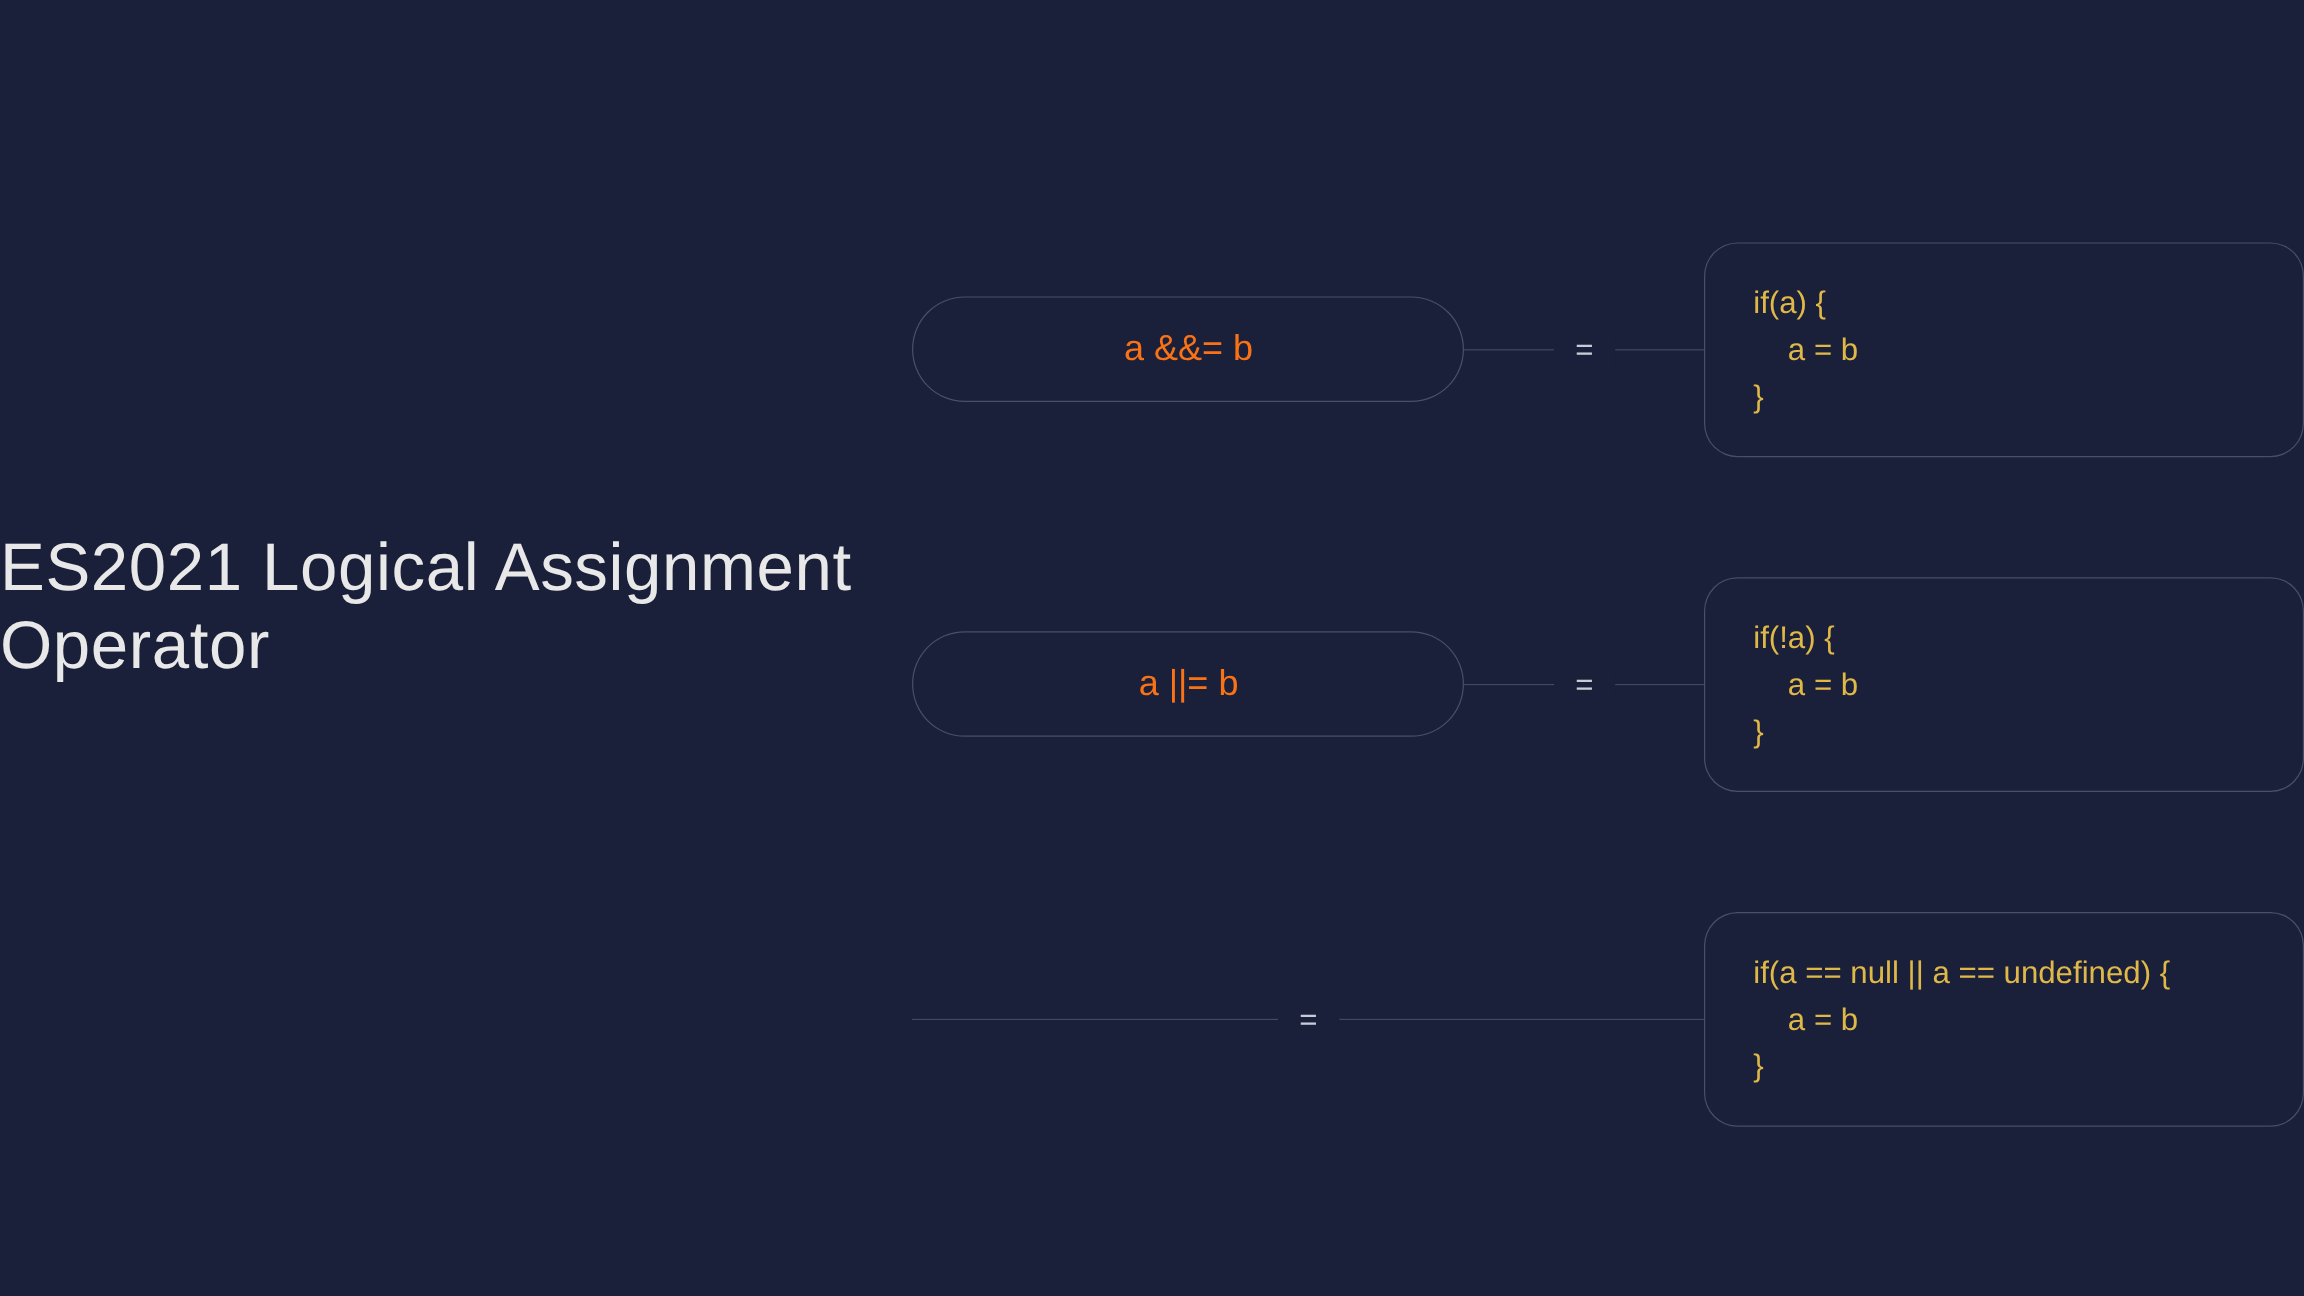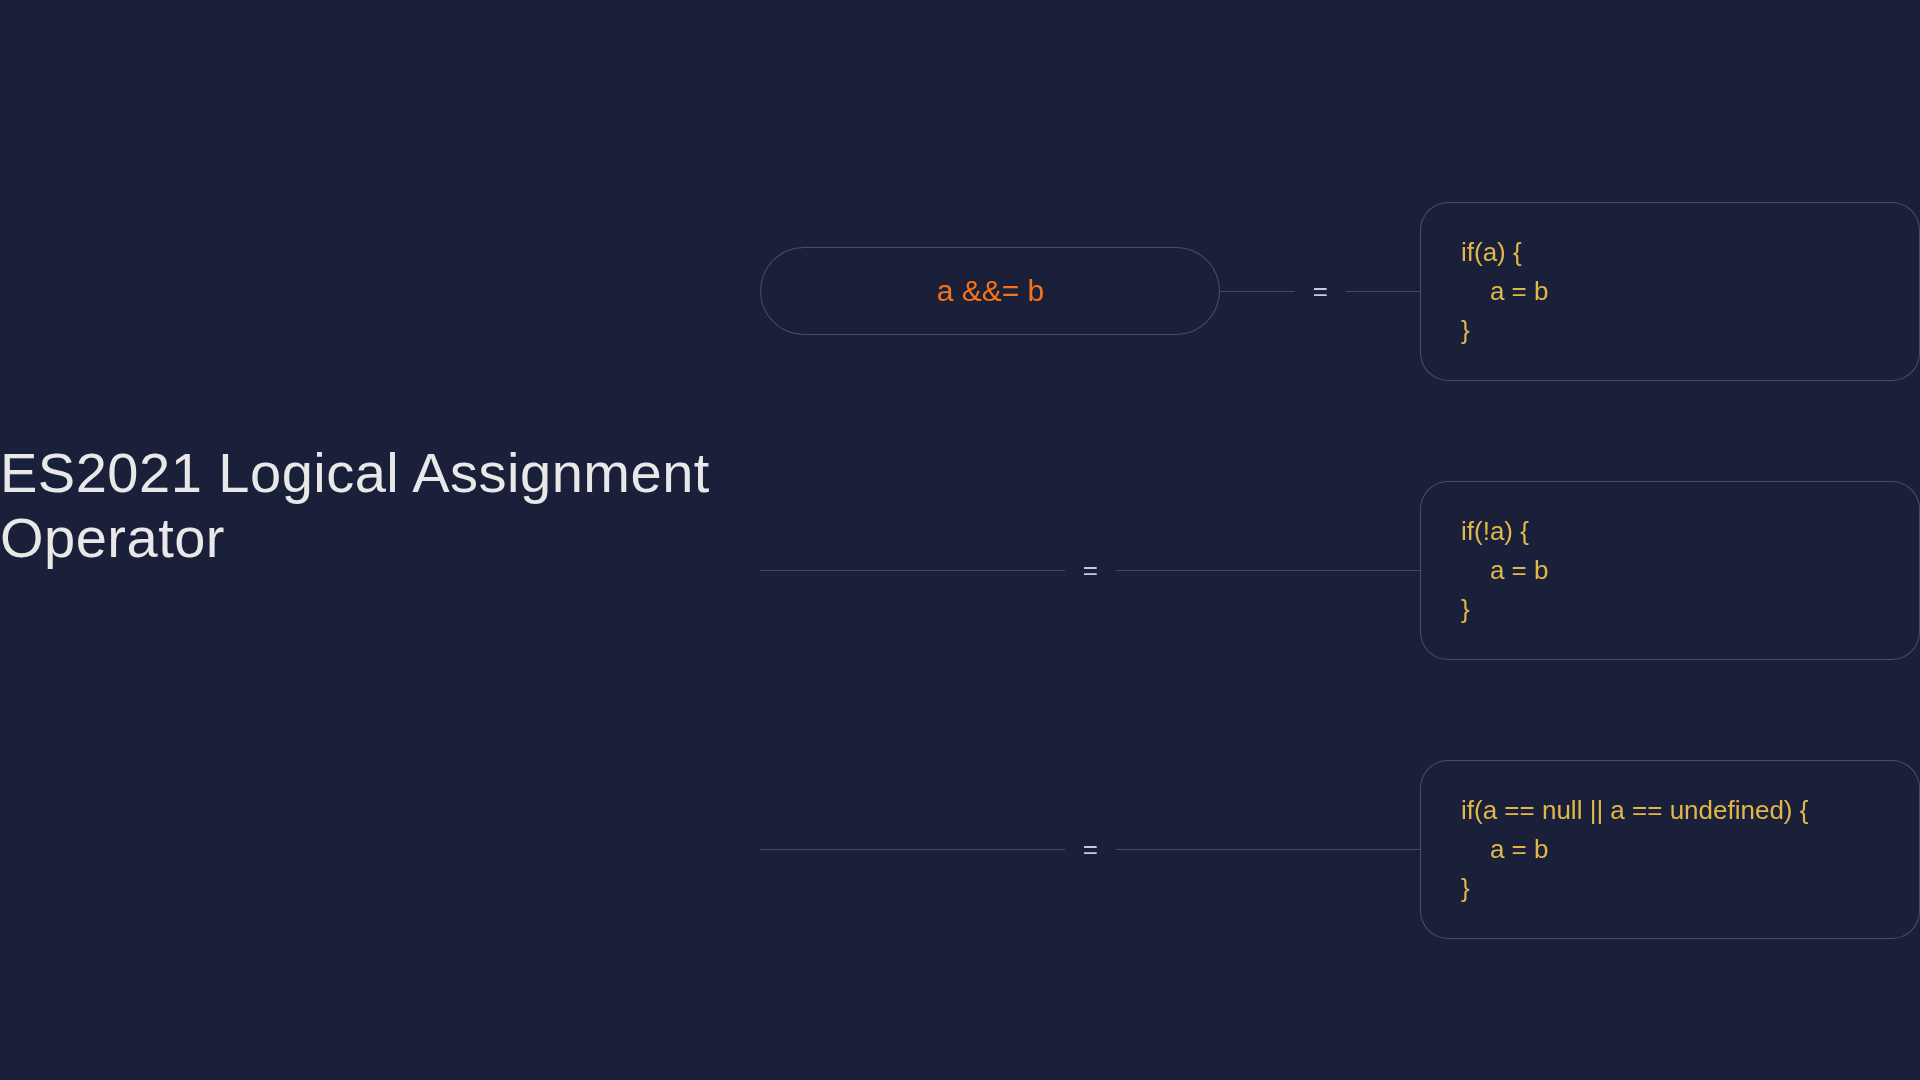--- a/index.html
+++ b/index.html
@@ -99,20 +99,21 @@
       <div class="connector">
         <div class="connector-line"></div>
         <span class="equals">=</span>
       </div>
       <div class="code-box">if(a) {
     a = b
 }</div>
     </div>
 
     <div class="row">
+      <div class="pill">a ||= b</div>
       <div class="connector">
         <div class="connector-line"></div>
         <span class="equals">=</span>
       </div>
       <div class="code-box">if(!a) {
     a = b
 }</div>
     </div>
 
     <div class="row">

